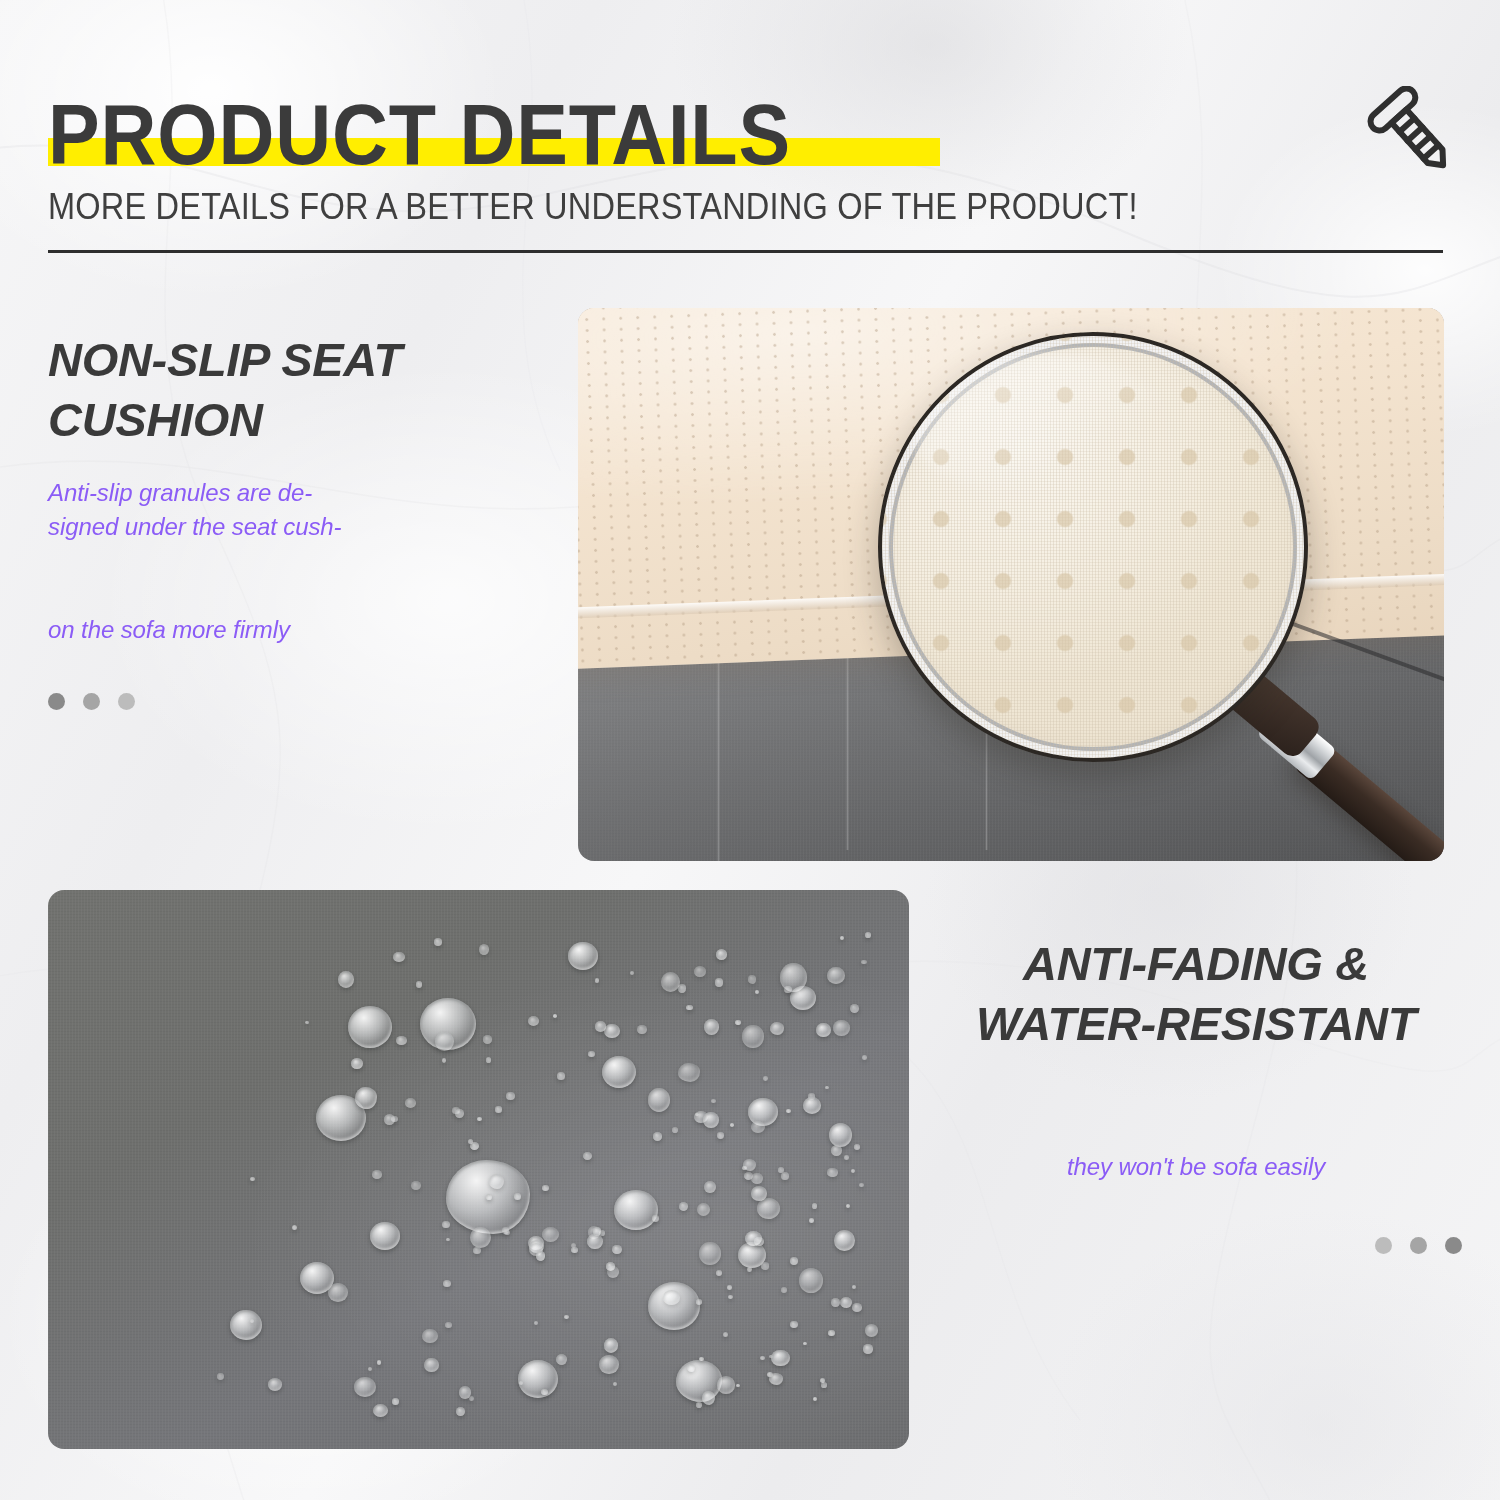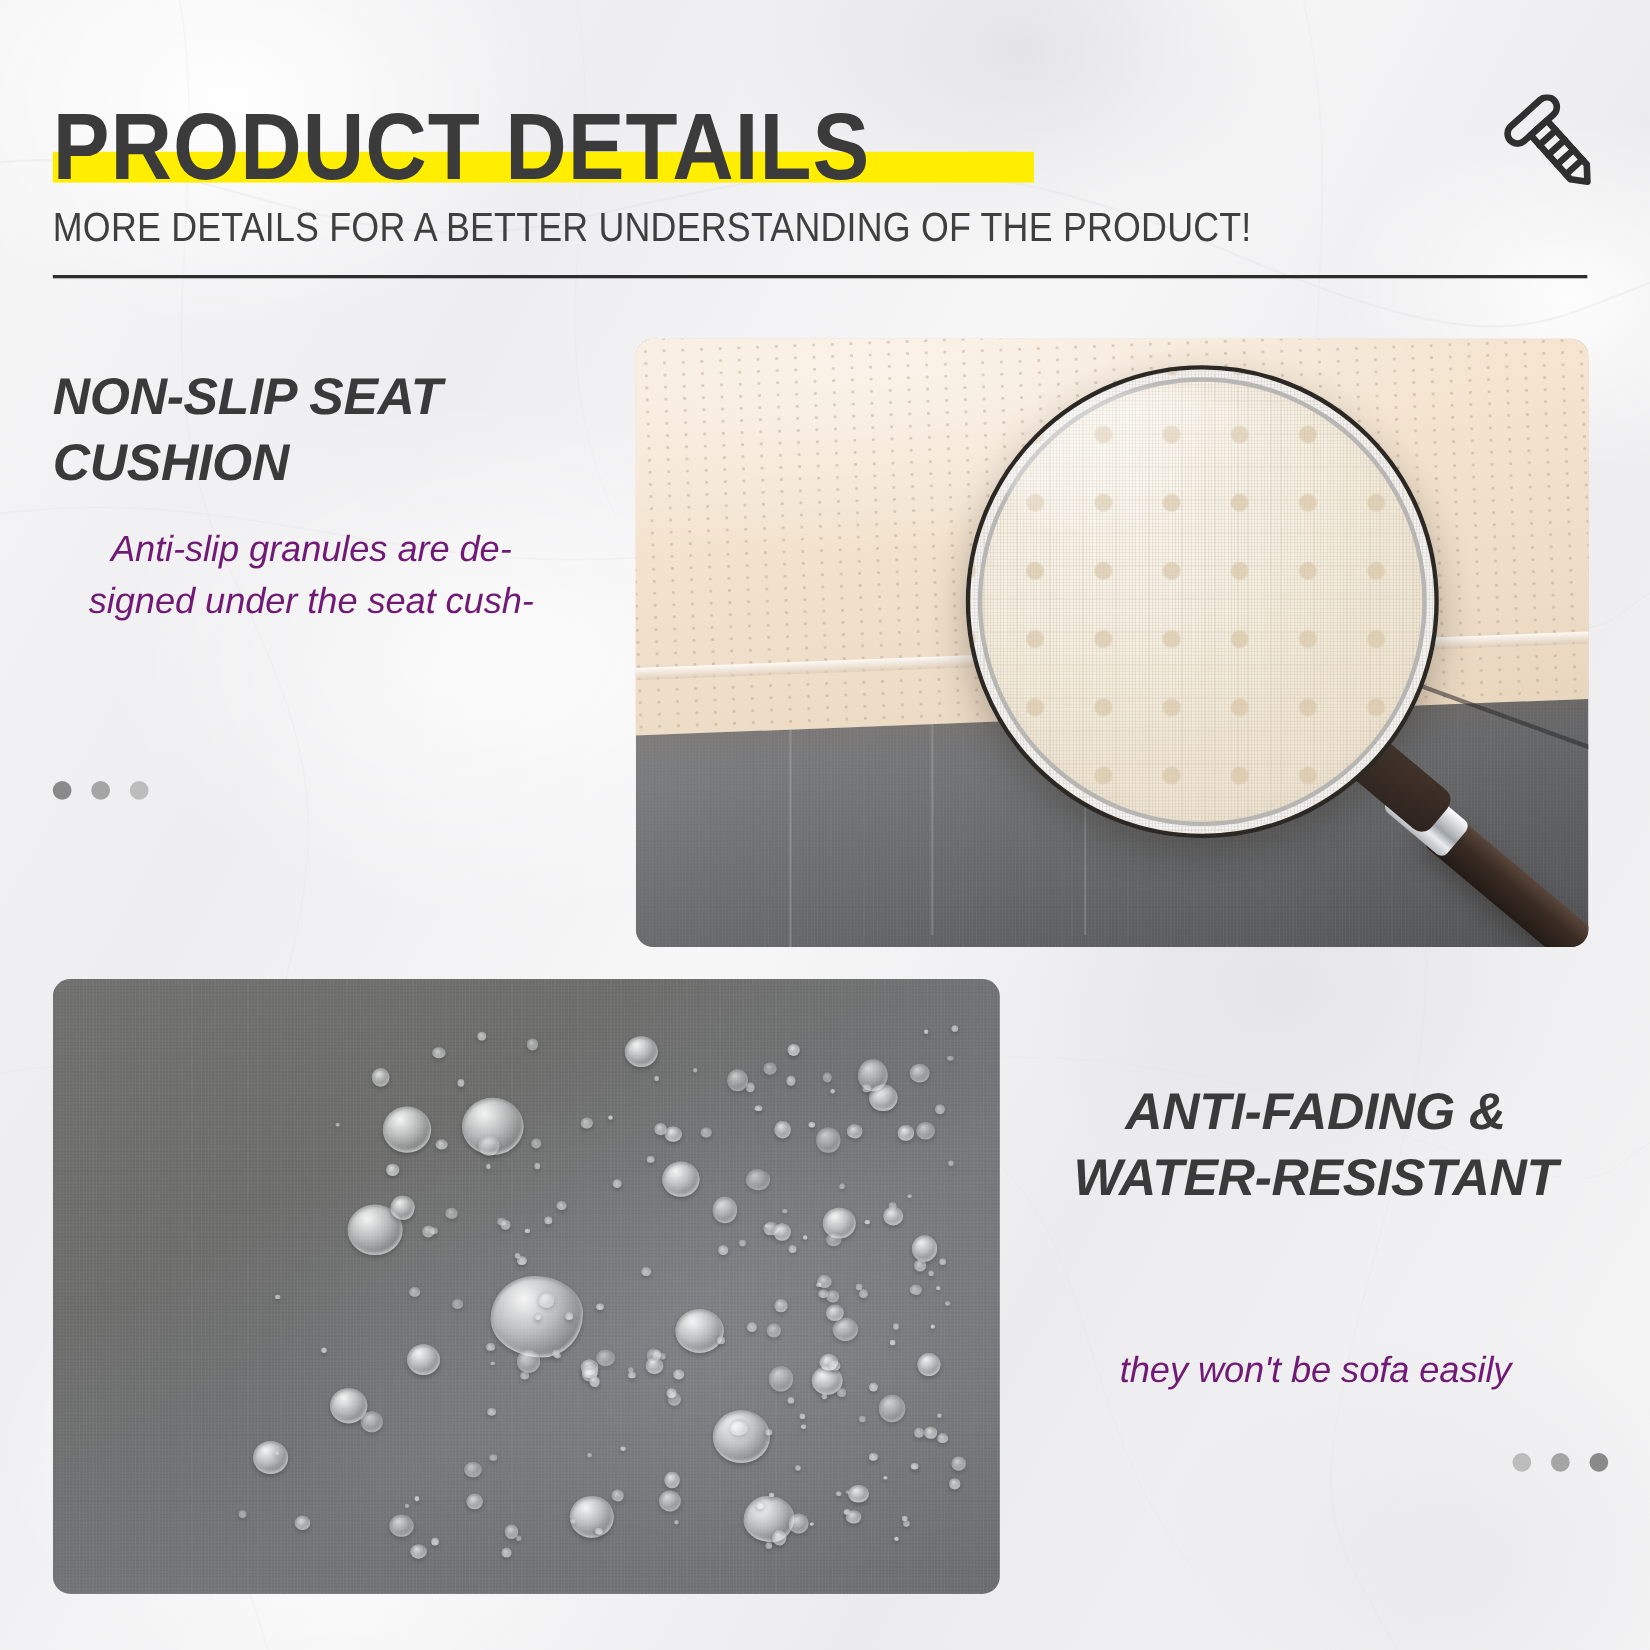--- a/index.html
+++ b/index.html
@@ -50,29 +50,29 @@
   }
   #header-divider{
     position:absolute; left:48px; top:250px; width:1395px; height:3px;
     background:#2e2e2e; z-index:4;
   }
   #screw-icon{ position:absolute; left:1367px; top:86px; z-index:4; }
 
   
   .text-block{ position:absolute; z-index:4;font-style:italic; }
   #block-left { left:48px; top:330px; width:470px; text-align:left; }
-  #block-right{ left:930px; top:980px; width:532px; text-align:center; }
+  #block-right{ left:930px; top:934px; width:532px; text-align:center; }
 
   .feature-heading{
     font-size:47px; font-weight:bold; color:#3a3a3a;
     line-height:1.28; letter-spacing:-.3px;
   }
   .feature-body{
-    font-size:33px; font-weight:400; color:#701a75;
-    line-height:1.42; letter-spacing:-.1px;text-align:center;
+    font-size:24px; font-weight:400; color:#8b5cf6;
+    line-height:1.42; letter-spacing:-.1px;
   }
   #block-left  .feature-body{ margin-top:26px; }
   #block-right .feature-body{ margin-top:28px; }
 
   .dots{ display:flex; gap:18px; }
   #dots-left { margin-top:46px; }
   #dots-right{ margin-top:52px; justify-content:flex-end; }
   .dot{ width:17px; height:17px; border-radius:50%; background:#8d8d8d; }
   #dots-left  .dot:nth-child(1){ background:#8a8a8a; }
   #dots-left  .dot:nth-child(2){ background:#a5a5a5; }
@@ -245,20 +245,21 @@
   </g>
 </svg>
 
 <div class="text-block" id="block-left">
   <div class="feature-heading">NON-SLIP SEAT CUSHION</div>
   <div class="feature-body">
     <span>Anti-slip granules are de-</span><br>
     <span>signed under the seat cush-</span><br>
     <br>
     <br>
+    <span>on the sofa more firmly</span>
   </div>
   <div class="dots" id="dots-left">
     <span class="dot"></span>
     <span class="dot"></span>
     <span class="dot"></span>
   </div>
 </div>
 
 <div class="photo" id="photo-cushion">
   <div class="cushion-grey-base"></div>

